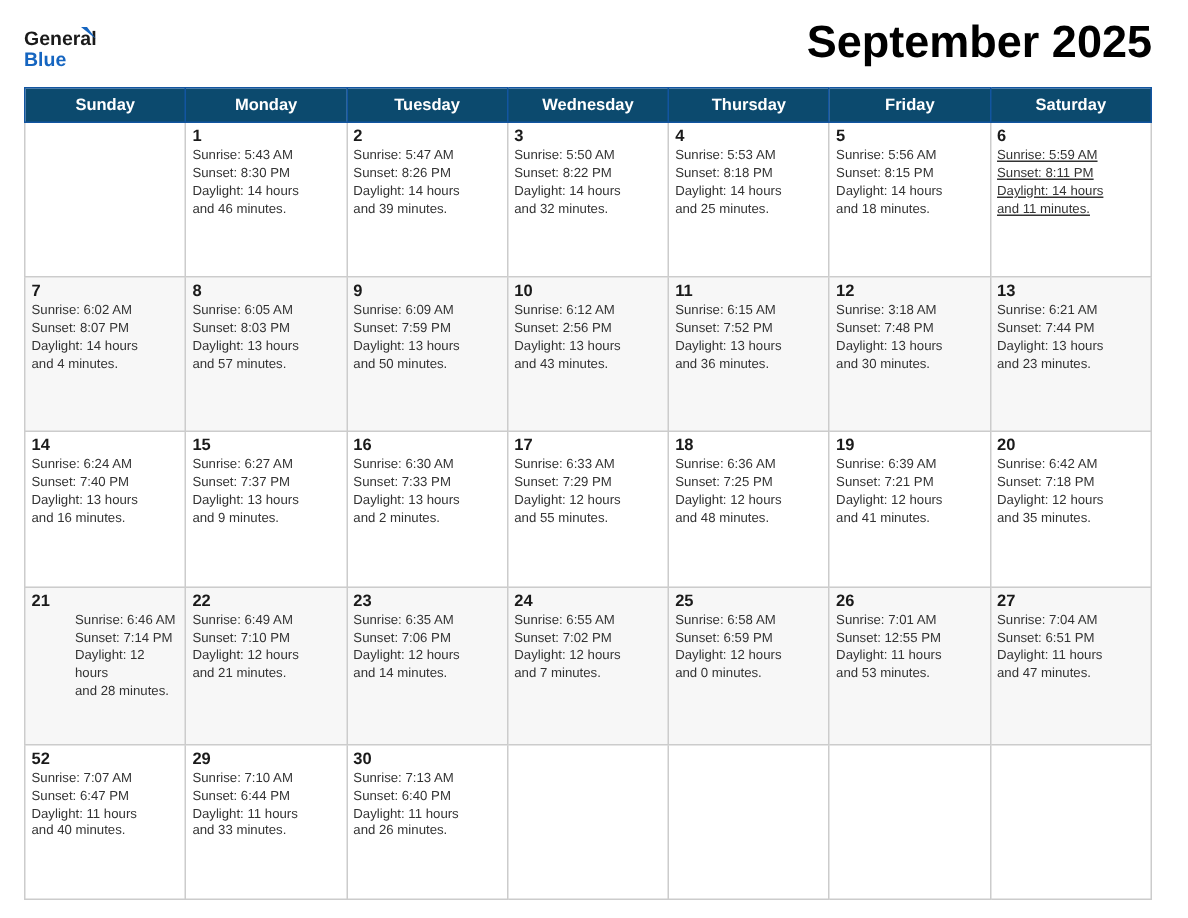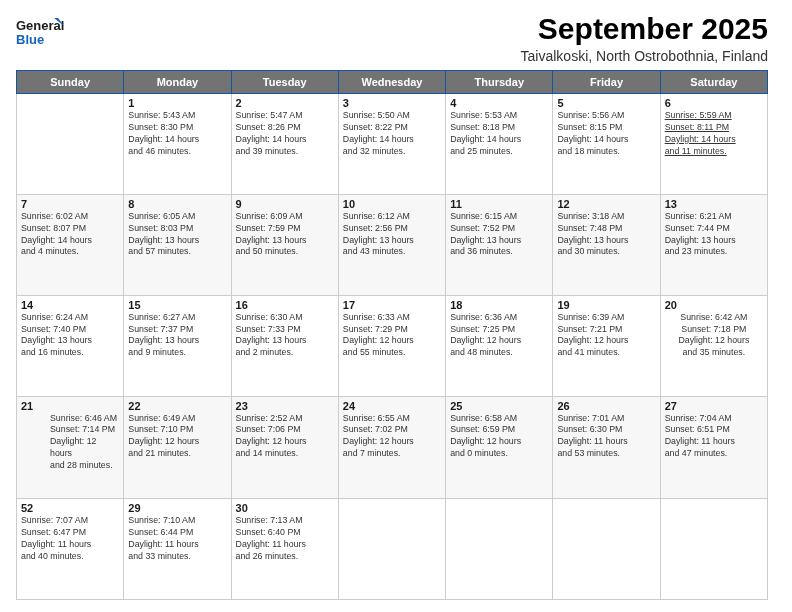--- a/index.html
+++ b/index.html
@@ -42,21 +42,21 @@
       color: #333;
       margin-top: 2px;
     }
     .calendar {
       width: 100%;
       border-collapse: collapse;
       flex: 1;
       font-size: 9.5px;
     }
     .calendar thead th {
-      background: #737373;
+      background: #0c4a6e;
       color: #fff;
       padding: 5px 4px;
       font-size: 11px;
       font-weight: bold;
       border: 1px solid #1255a0;
       text-align: center;
     }
     .calendar tbody td {
       border: 1px solid #ccc;
       vertical-align: top;
@@ -93,21 +93,20 @@
   <div class="header">
     <div class="logo">
         <svg width="50" height="36">
           <text x="0" y="14" font-size="13" font-weight="bold" fill="#1a1a1a">General</text>
           <text x="0" y="28" font-size="13" font-weight="bold" fill="#1565c0">Blue</text>
           <polygon points="38,2 48,10 42,2" fill="#1565c0"></polygon>
         </svg>
       </div>
     <div class="title-block">
       <div class="calendar-title">September 2025</div>
-      <div class="calendar-subtitle">Taivalkoski, North Ostrobothnia, Finland</div>
     </div>
   </div>
 
   <table class="calendar">
     <thead>
       <tr>
       <th>Sunday</th>
           <th>Monday</th>
           <th>Tuesday</th>
           <th>Wednesday</th>
@@ -251,21 +250,21 @@
           </td>
           <td>
             <span class="day-number">19</span>
             <div class="day-info" style="white-space: pre-line;">Sunrise: 6:39 AM
 Sunset: 7:21 PM
 Daylight: 12 hours
 and 41 minutes.</div>
           </td>
           <td>
             <span class="day-number">20</span>
-            <div class="day-info" style="white-space: pre-line; text-align: center;">Sunrise: 6:42 AM
+            <div class="day-info" style="white-space: pre-line;">Sunrise: 6:42 AM
 Sunset: 7:18 PM
 Daylight: 12 hours
 and 35 minutes.</div>
           </td>
         </tr>
         <tr>
           <td>
             <span class="day-number">21</span>
             <div class="day-info" style="white-space: pre-line; margin-left: 29px;">Sunrise: 6:46 AM
 Sunset: 7:14 PM
@@ -274,21 +273,21 @@
           </td>
           <td>
             <span class="day-number">22</span>
             <div class="day-info" style="white-space: pre-line;">Sunrise: 6:49 AM
 Sunset: 7:10 PM
 Daylight: 12 hours
 and 21 minutes.</div>
           </td>
           <td>
             <span class="day-number">23</span>
-            <div class="day-info" style="white-space: pre-line;">Sunrise: 2:52 AM
+            <div class="day-info" style="white-space: pre-line;">Sunrise: 6:35 AM
 Sunset: 7:06 PM
 Daylight: 12 hours
 and 14 minutes.</div>
           </td>
           <td>
             <span class="day-number">24</span>
             <div class="day-info" style="white-space: pre-line;">Sunrise: 6:55 AM
 Sunset: 7:02 PM
 Daylight: 12 hours
 and 7 minutes.</div>
@@ -296,21 +295,21 @@
           <td>
             <span class="day-number">25</span>
             <div class="day-info" style="white-space: pre-line;">Sunrise: 6:58 AM
 Sunset: 6:59 PM
 Daylight: 12 hours
 and 0 minutes.</div>
           </td>
           <td>
             <span class="day-number">26</span>
             <div class="day-info" style="white-space: pre-line;">Sunrise: 7:01 AM
-Sunset: 6:30 PM
+Sunset: 12:55 PM
 Daylight: 11 hours
 and 53 minutes.</div>
           </td>
           <td>
             <span class="day-number">27</span>
             <div class="day-info" style="white-space: pre-line;">Sunrise: 7:04 AM
 Sunset: 6:51 PM
 Daylight: 11 hours
 and 47 minutes.</div>
           </td>

